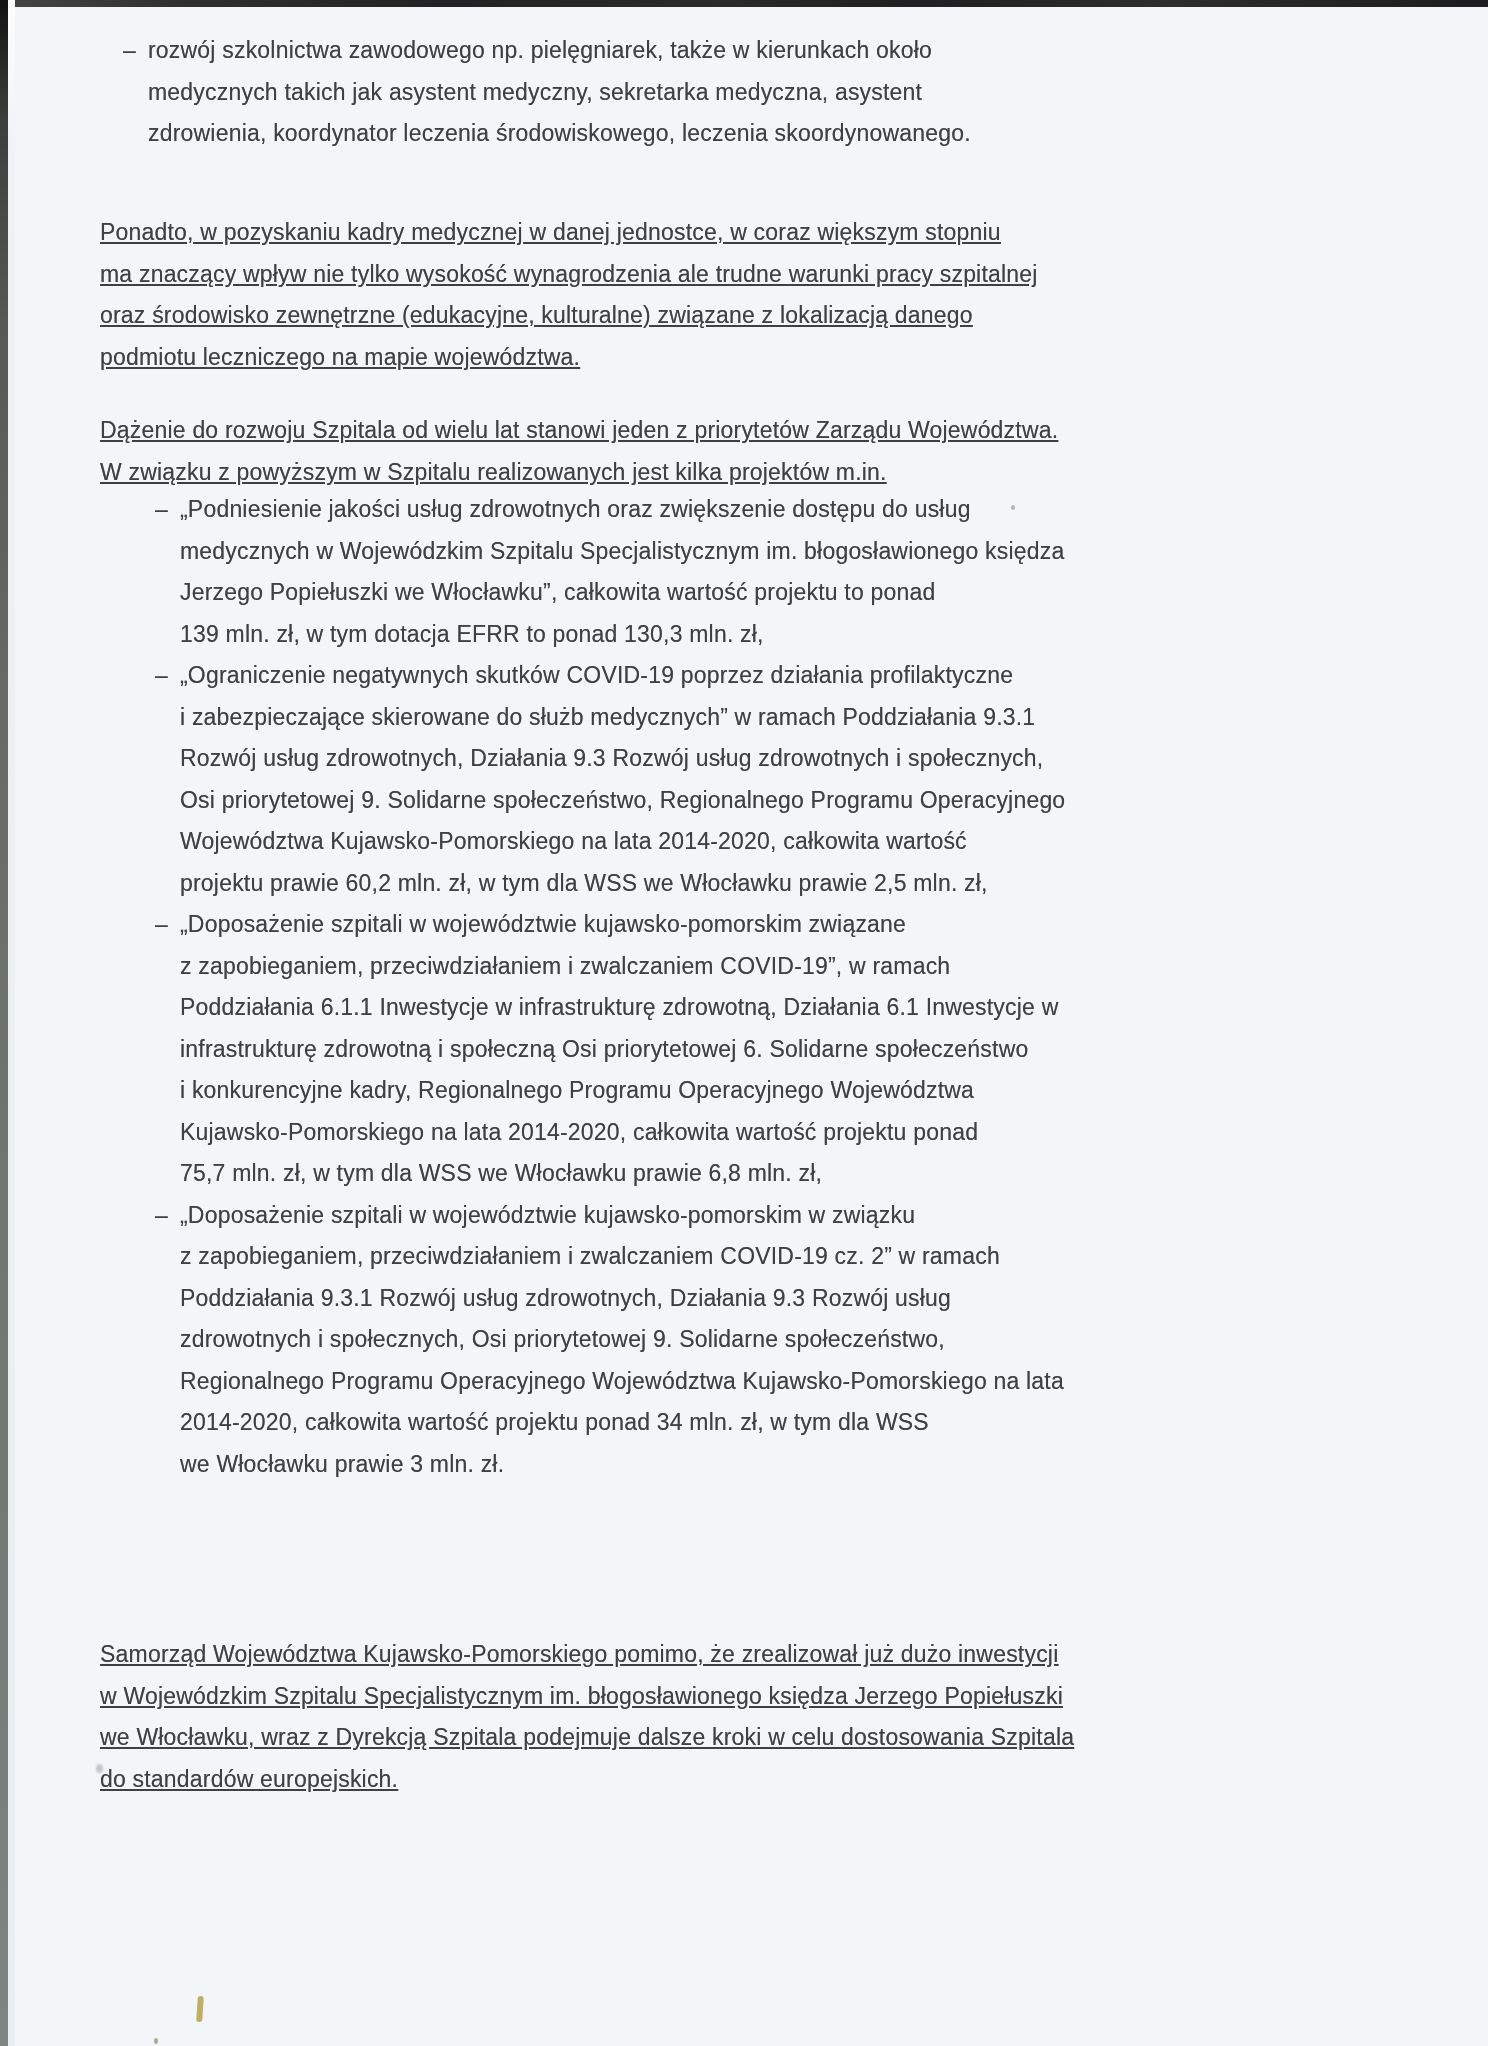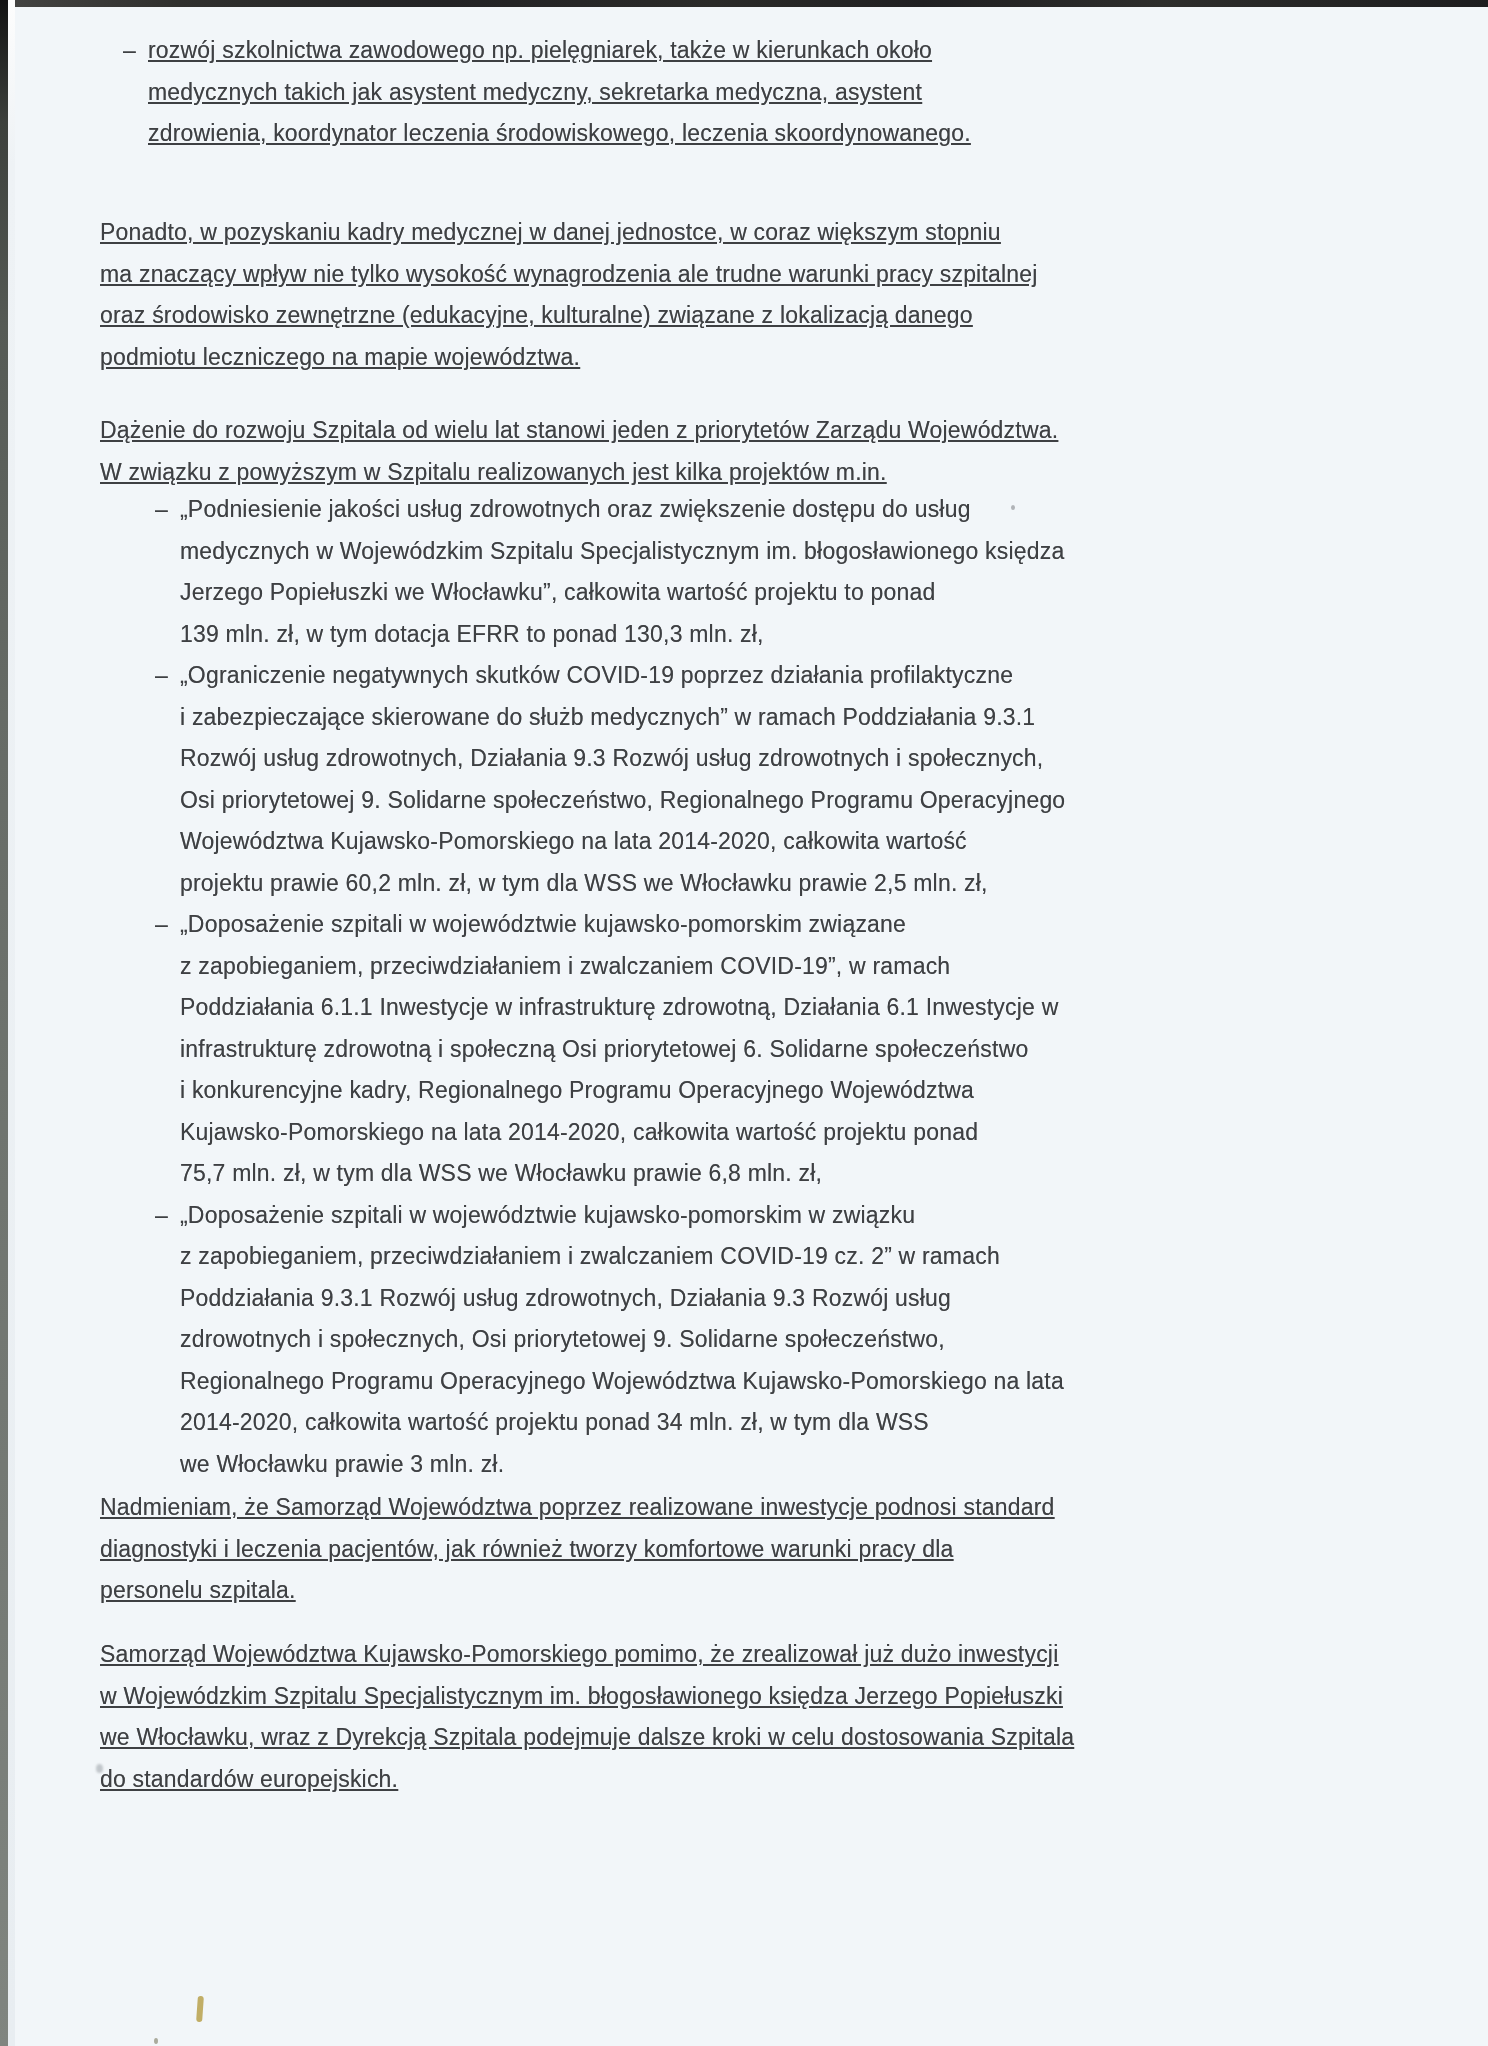--- a/index.html
+++ b/index.html
@@ -39,21 +39,21 @@
     filter: blur(0.2px);
   }
   .block { position: absolute; white-space: pre; }
   .para  { left: 100px; text-decoration: underline; }
   .p1 { top: 212px; }
   .p2 { top: 410px; }
   .p3 { top: 1487px; }
   .p4 { top: 1634px; }
   .intro-bullet { position: absolute; left: 123px; top: 30px; }
   .intro-bullet .dash { position: absolute; left: 0; top: 0; }
-  .intro-bullet .btxt { margin-left: 25px; white-space: pre; text-decoration: underline; }
+  .intro-bullet .btxt { margin-left: 25px; white-space: pre; }
   .project-list { position: absolute; left: 155px; top: 489px; }
   .bullet { position: relative; }
   .bullet .dash { position: absolute; left: 0; top: 0; }
   .bullet .btxt { margin-left: 25px; white-space: pre; }
   
   .mark-yellow {
     position: absolute; left: 197px; top: 1996px; width: 6px; height: 26px;
     background: #b8a14c; border-radius: 3px; transform: rotate(4deg);
     opacity: 0.85;
   }
@@ -126,23 +126,20 @@
       <div class="btxt">„Doposażenie szpitali w województwie kujawsko-pomorskim w związku
 z zapobieganiem, przeciwdziałaniem i zwalczaniem COVID-19 cz. 2” w ramach
 Poddziałania 9.3.1 Rozwój usług zdrowotnych, Działania 9.3 Rozwój usług
 zdrowotnych i społecznych, Osi priorytetowej 9. Solidarne społeczeństwo,
 Regionalnego Programu Operacyjnego Województwa Kujawsko-Pomorskiego na lata
 2014-2020, całkowita wartość projektu ponad 34 mln. zł, w tym dla WSS
 we Włocławku prawie 3 mln. zł.</div>
     </div>
   </div>
 
-  <div class="block para p3">Nadmieniam, że Samorząd Województwa poprzez realizowane inwestycje podnosi standard
-diagnostyki i leczenia pacjentów, jak również tworzy komfortowe warunki pracy dla
-personelu szpitala.</div>
 
   <div class="block para p4">Samorząd Województwa Kujawsko-Pomorskiego pomimo, że zrealizował już dużo inwestycji
 w Wojewódzkim Szpitalu Specjalistycznym im. błogosławionego księdza Jerzego Popiełuszki
 we Włocławku, wraz z Dyrekcją Szpitala podejmuje dalsze kroki w celu dostosowania Szpitala
 do standardów europejskich.</div>
 
 </div>
 
 <div class="mark-speck"></div>
 <div class="mark-smudge"></div>

